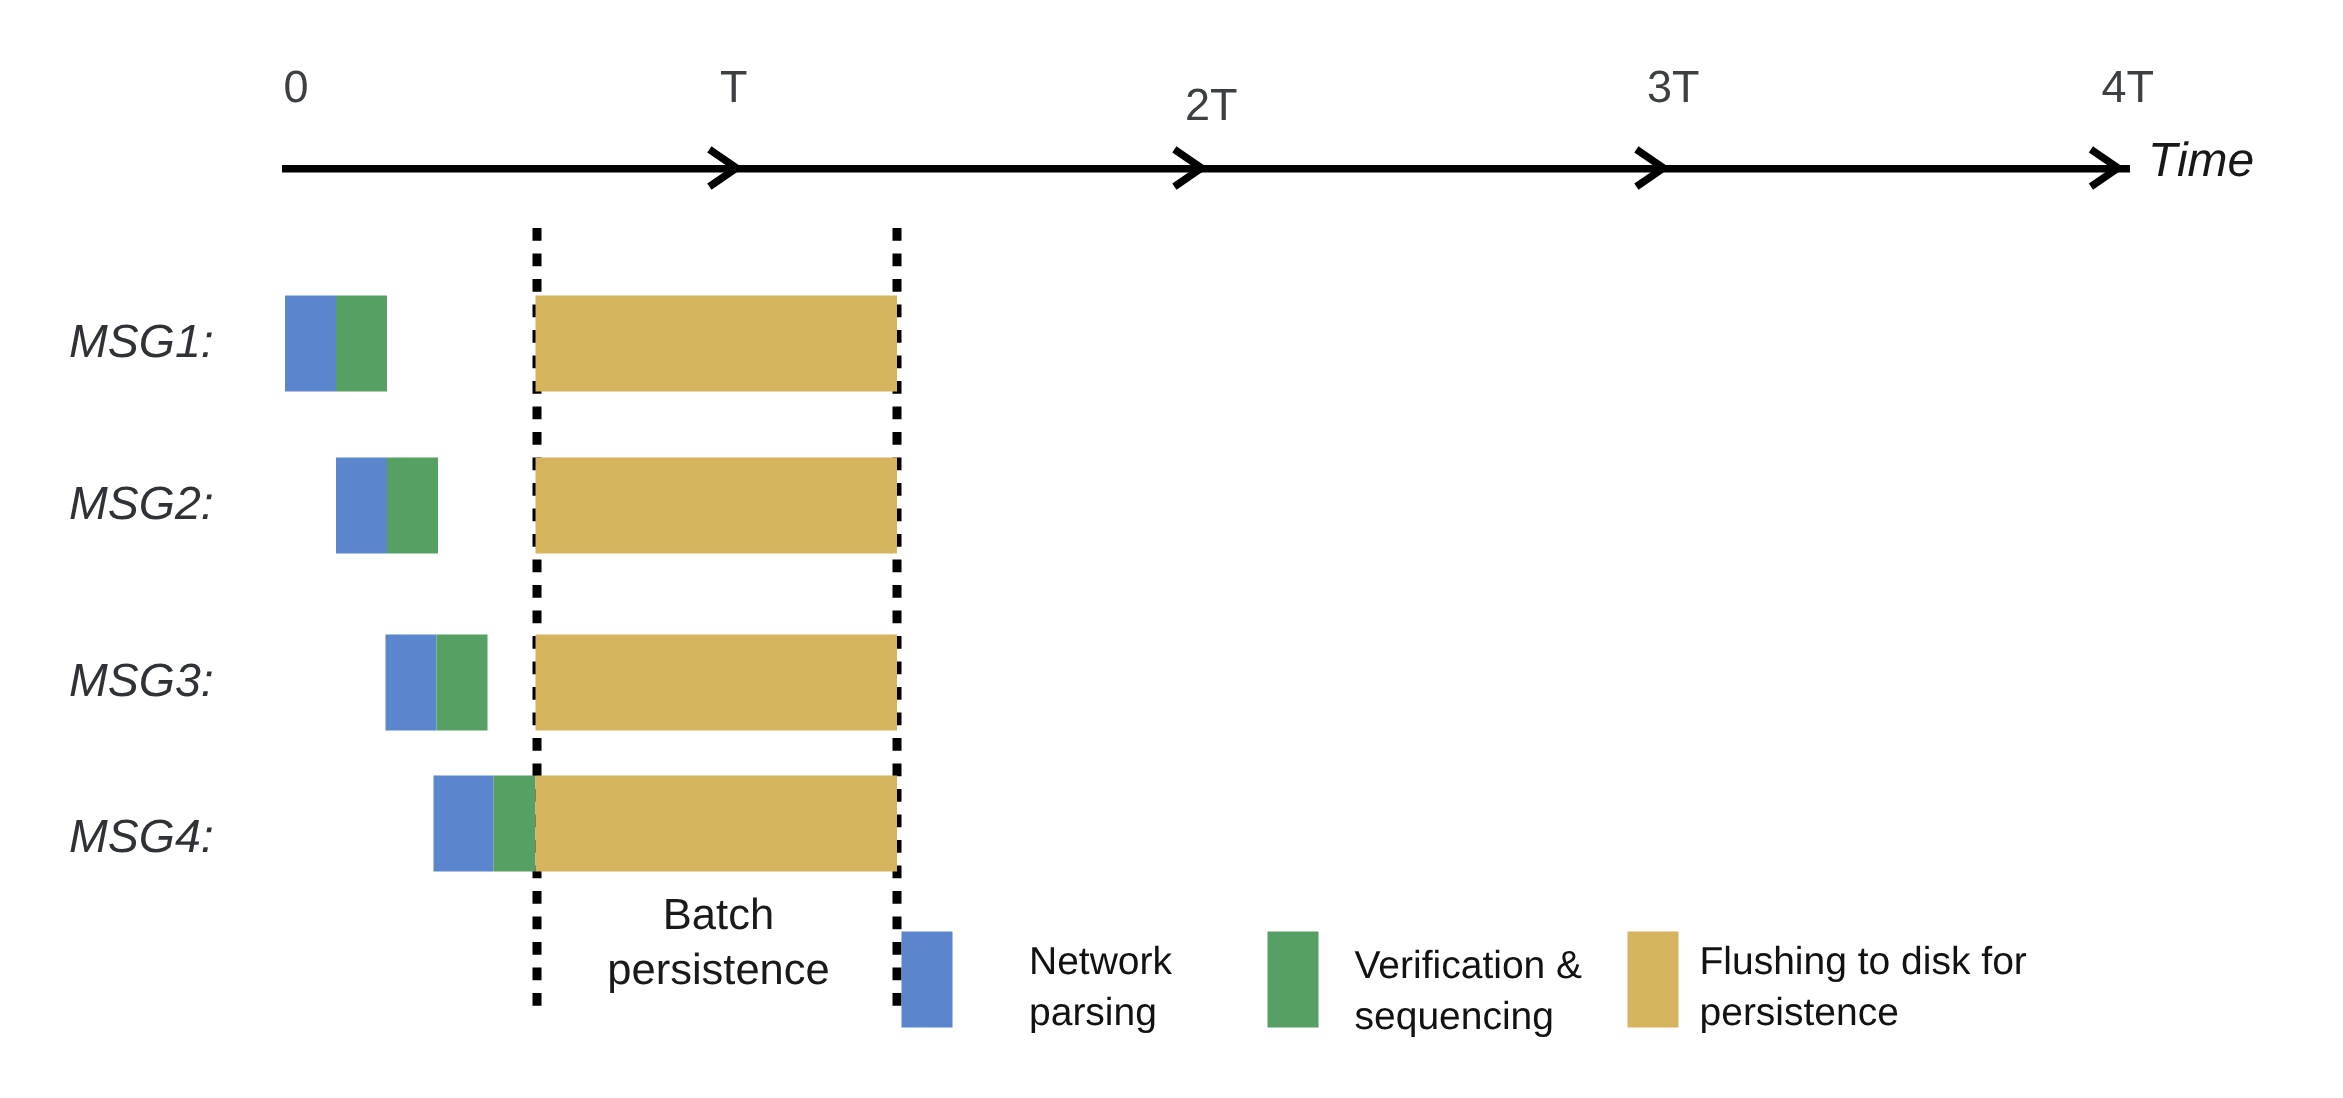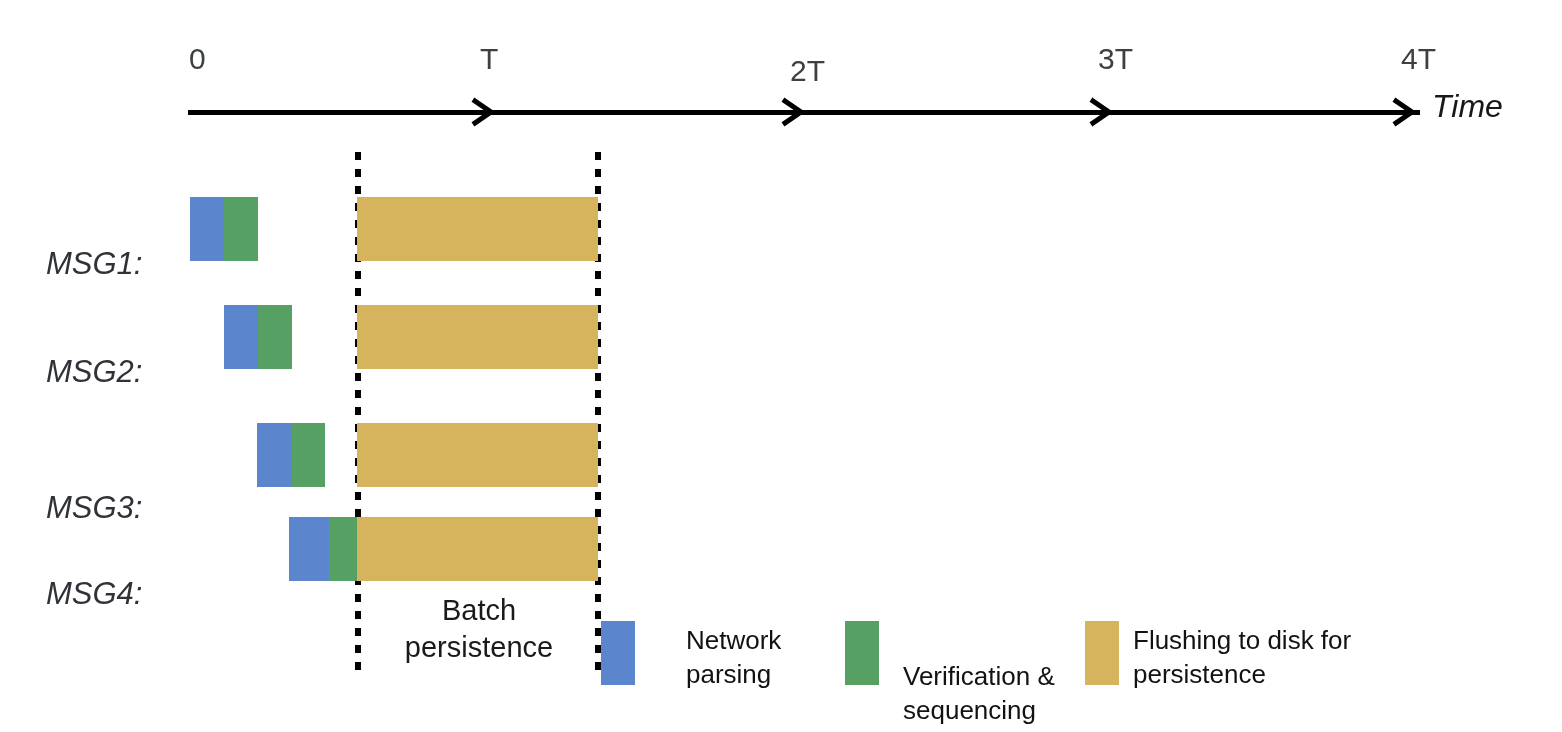--- a/index.html
+++ b/index.html
@@ -68,21 +68,20 @@
 
   
   .row-label {
     position: absolute;
     left: 46px;
     font-size: 31px;
     font-style: italic;
     color: #2f3237;
     white-space: nowrap;
     line-height: 1;
-    margin-top: 36px;
   }
   .seg {
     position: absolute;
     height: 64px;
   }
   .seg-network     { background: #5B85CC; }
   .seg-verify      { background: #55A062; }
   .seg-flush       { background: #D6B45E; }
 
   
@@ -153,38 +152,38 @@
 
   <div id="rows">
       <div class="row-label" style="top: 212px;">MSG1:</div>
       <div class="seg seg-network" style="left: 190px; top: 197px; width: 34px;"></div>
       <div class="seg seg-verify" style="left: 224px; top: 197px; width: 34px;"></div>
       <div class="seg seg-flush" style="left: 357px; top: 197px; width: 241px;"></div>
       <div class="row-label" style="top: 320px;">MSG2:</div>
       <div class="seg seg-network" style="left: 224px; top: 305px; width: 34px;"></div>
       <div class="seg seg-verify" style="left: 258px; top: 305px; width: 34px;"></div>
       <div class="seg seg-flush" style="left: 357px; top: 305px; width: 241px;"></div>
-      <div class="row-label" style="top: 456px; text-align: center;">MSG3:</div>
+      <div class="row-label" style="top: 438px; text-align: center;">MSG3:</div>
       <div class="seg seg-network" style="left: 257px; top: 423px; width: 34px;"></div>
       <div class="seg seg-verify" style="left: 291px; top: 423px; width: 34px;"></div>
       <div class="seg seg-flush" style="left: 357px; top: 423px; width: 241px;"></div>
       <div class="row-label" style="top: 542px;">MSG4:</div>
       <div class="seg seg-network" style="left: 289px; top: 517px; width: 40px;"></div>
       <div class="seg seg-verify" style="left: 329px; top: 517px; width: 28px;"></div>
       <div class="seg seg-flush" style="left: 357px; top: 517px; width: 241px;"></div>
     </div>
 
   <div class="batch-caption" style="white-space: pre-line;">Batch
 persistence</div>
 
   <div id="legend">
       <div class="legend-swatch" style="left: 601px; top: 621px; background: rgb(91, 133, 204);"></div>
       <div class="legend-text" style="left: 686px; top: 624px;">Network
 parsing</div>
       <div class="legend-swatch" style="left: 845px; top: 621px; background: rgb(85, 160, 98);"></div>
-      <div class="legend-text" style="left: 903px; top: 660px;">Verification &amp;
+      <div class="legend-text" style="left: 903px; top: 627px;">Verification &amp;
 sequencing</div>
       <div class="legend-swatch" style="left: 1085px; top: 621px; background: rgb(214, 180, 94);"></div>
       <div class="legend-text" style="left: 1133px; top: 624px;">Flushing to disk for
 persistence</div>
     </div>
 
 </div>
 
 </body></html>

